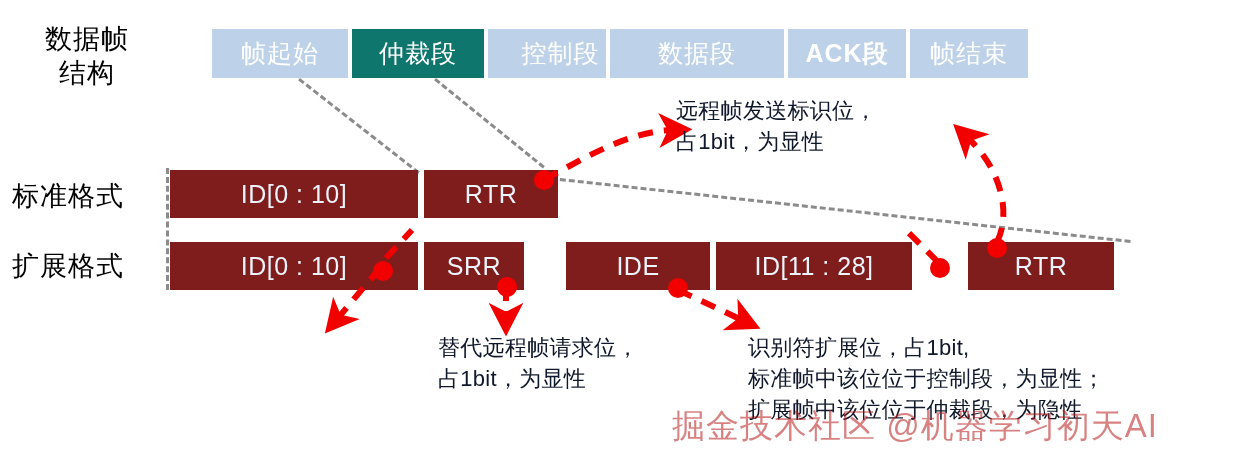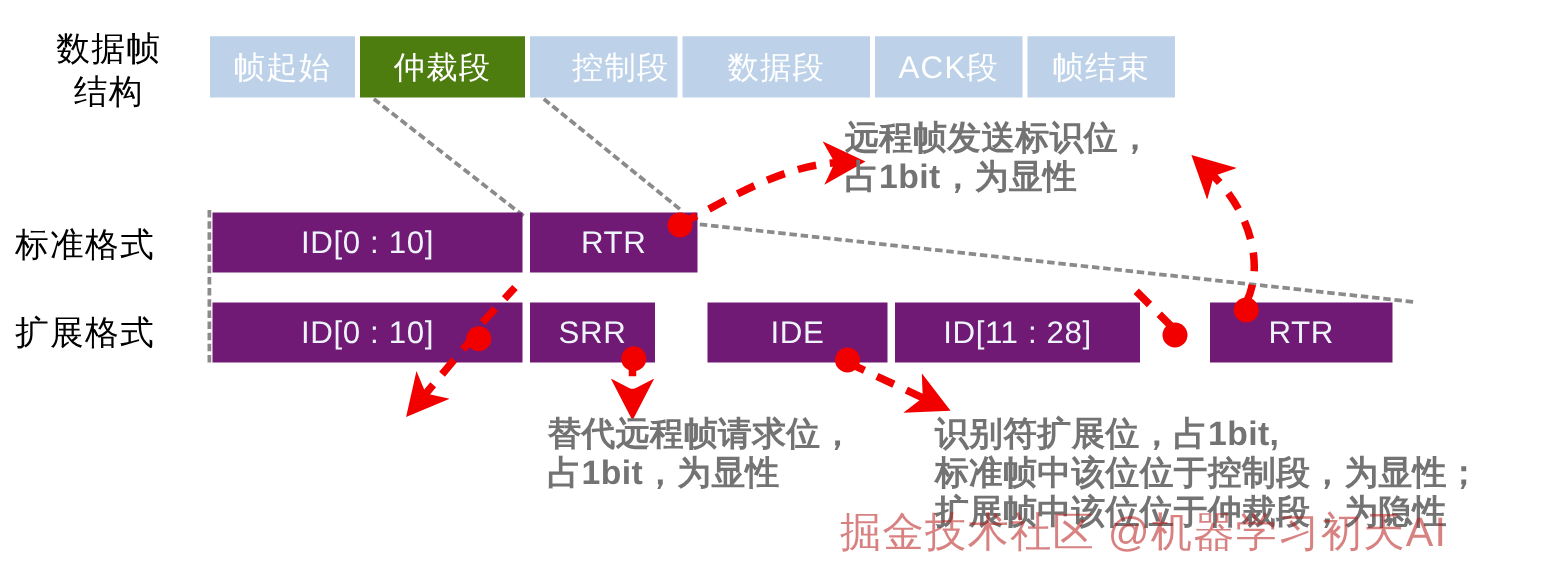--- a/index.html
+++ b/index.html
@@ -49,28 +49,28 @@
     background: #bdd2e8;
     color: #ffffff;
     font-size: 25px;
     display: flex;
     align-items: center;
     justify-content: center;
     letter-spacing: 1px;
     box-sizing: border-box;
   }
   .seg.active {
-    background: #4d7c0f;
+    background: #0f766e;
     color: #ffffff;
   }
 
   
   .field {
     position: absolute;
-    background: #701a75;
+    background: #7f1d1d;
     color: #eef4fb;
     font-size: 25px;
     display: flex;
     align-items: center;
     justify-content: center;
     letter-spacing: 0.5px;
     box-sizing: border-box;
   }
 
   
@@ -81,26 +81,25 @@
     height: 0;
   }
   .bracket-left {
     position: absolute;
     border-left: 3px dashed #8b8b8b;
   }
 
   
   .note {
     position: absolute;
-    font-size: 27px;
+    font-size: 22px;
     line-height: 31px;
-    color: #737373;
+    color: #0f172a;
     white-space: pre-line;
     letter-spacing: 0.3px;
-    font-weight: bold;
   }
 
   
   .dot {
     position: absolute;
     background: #f20000;
     border-radius: 50%;
     width: 20px;
     height: 20px;
   }
@@ -139,33 +138,33 @@
 <div id="stage">
 
   <div class="row-label" id="label-struct">数据帧
 结构</div>
 
   <div class="row-label" id="label-standard">标准格式</div>
 
   <div class="row-label" id="label-extended">扩展格式</div>
 
   <div id="frame-strip">
-      <div class="seg" style="width: 116px;">
+      <div class="seg" style="width: 136px; margin-left: 44px;">
         <span>帧起始</span>
       </div>
       <div class="seg active" style="width: 132px;">
         <span>仲裁段</span>
       </div>
       <div class="seg" style="width: 118px; padding-left: 27px;">
         <span>控制段</span>
       </div>
-      <div class="seg" style="width: 150px;">
+      <div class="seg" style="width: 174px;">
         <span>数据段</span>
       </div>
-      <div class="seg" style="width: 118px;">
+      <div class="seg" style="width: 118px; font-weight: bold;">
         <span>ACK段</span>
       </div>
       <div class="seg" style="width: 118px;">
         <span>帧结束</span>
       </div>
     </div>
 
   <div class="guide" style="left:300px; top:78px; width:152px; transform: rotate(38deg);"></div>
   <div class="bracket-left" style="left:166px; top:168px; height:122px;"></div>
 

